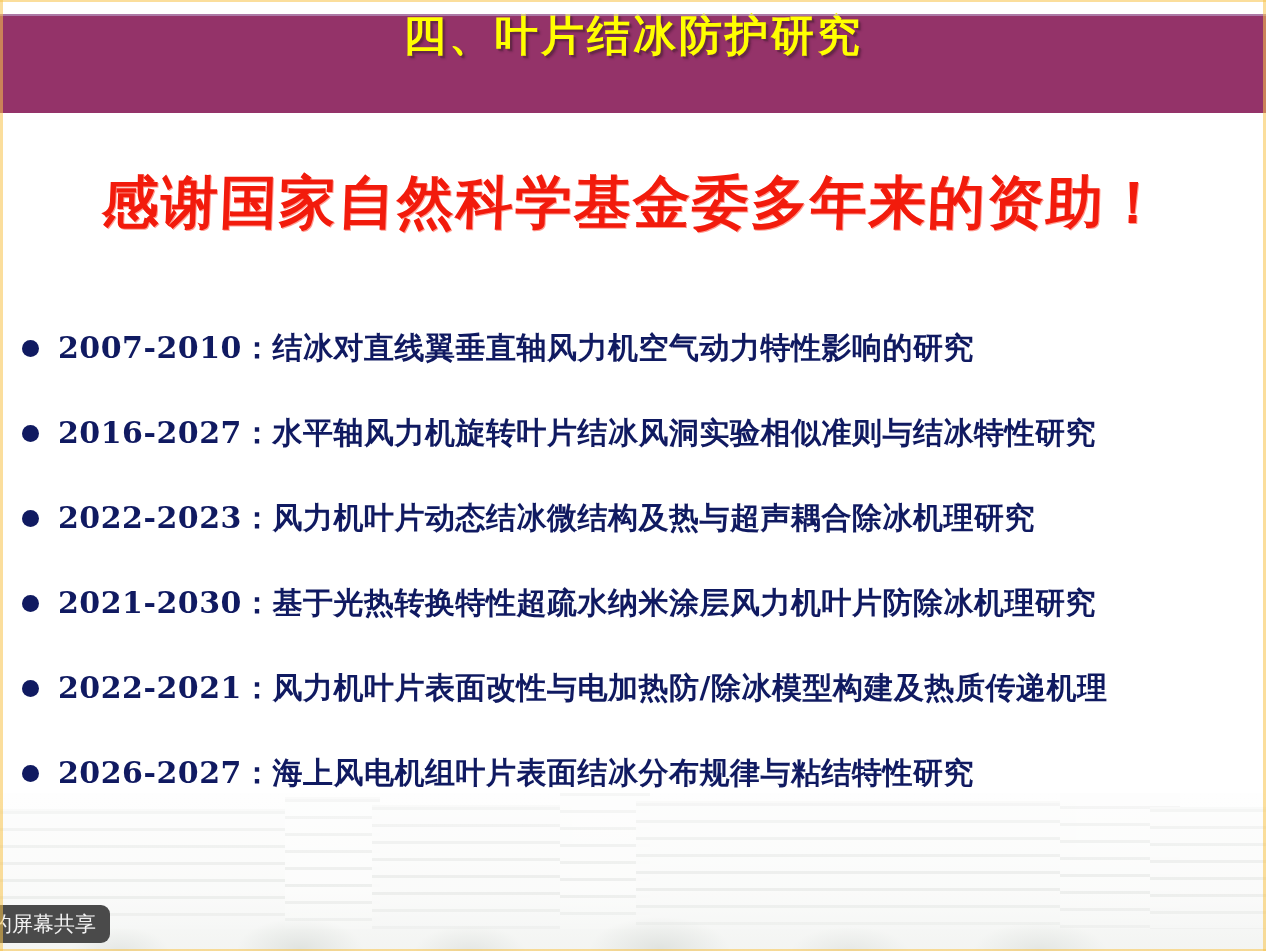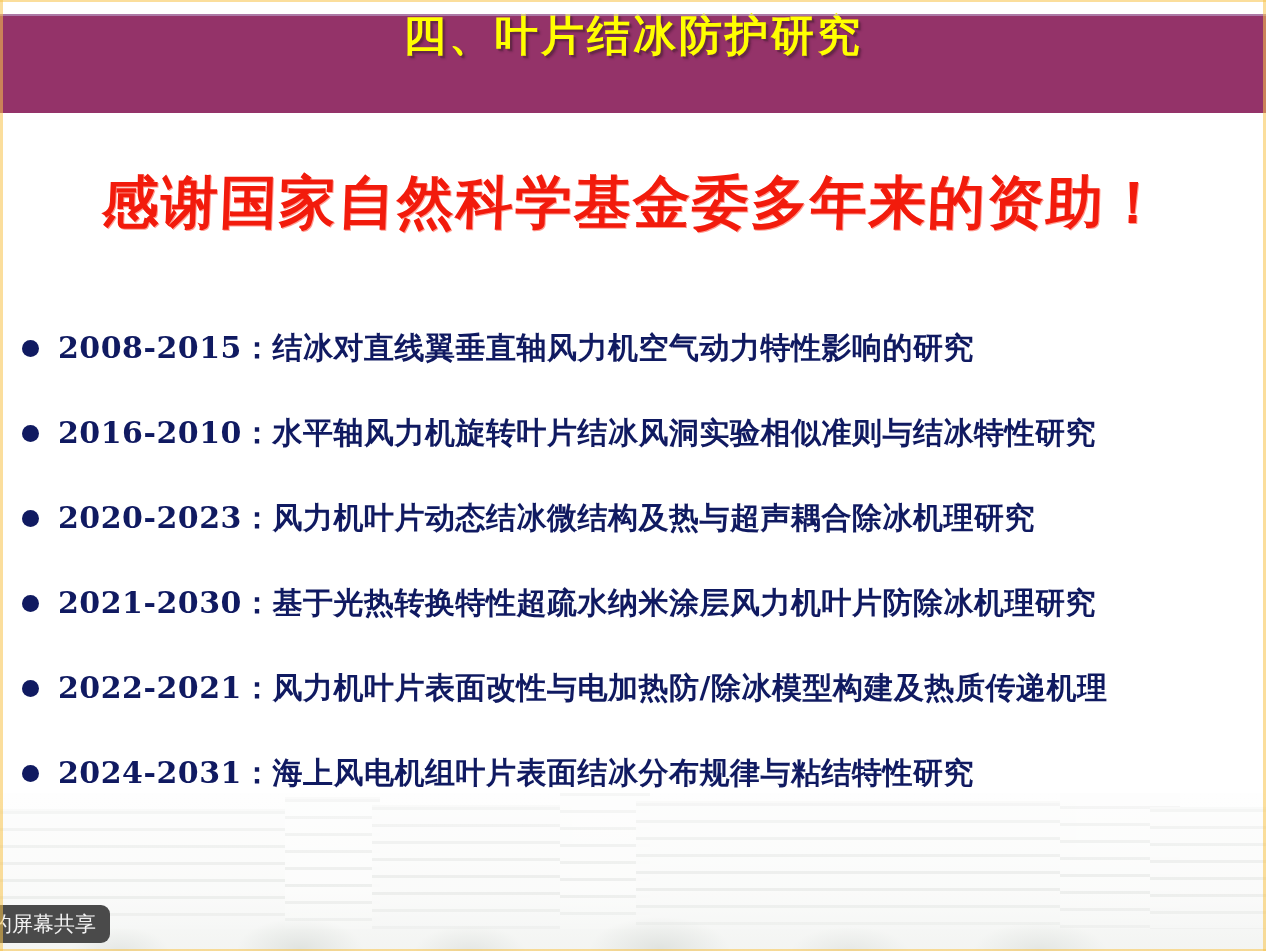--- a/index.html
+++ b/index.html
@@ -219,41 +219,41 @@
     <div class="header-title">四、叶片结冰防护研究</div>
   </div>
 
   <div class="headline-wrap">
     <div class="headline">感谢国家自然科学基金委多年来的资助！</div>
   </div>
 
   <ul class="bullet-list">
     <li class="bullet-item">
       <span class="bullet-dot"></span>
-      <span class="bullet-text">2008-2015：结冰对直线翼垂直轴风力机空气动力特性影响的研究</span>
-    </li>
-    <li class="bullet-item">
-      <span class="bullet-dot"></span>
-      <span class="bullet-text">2016-2010：水平轴风力机旋转叶片结冰风洞实验相似准则与结冰特性研究</span>
-    </li>
-    <li class="bullet-item">
-      <span class="bullet-dot"></span>
-      <span class="bullet-text">2020-2023：风力机叶片动态结冰微结构及热与超声耦合除冰机理研究</span>
+      <span class="bullet-text">2007-2010：结冰对直线翼垂直轴风力机空气动力特性影响的研究</span>
+    </li>
+    <li class="bullet-item">
+      <span class="bullet-dot"></span>
+      <span class="bullet-text">2016-2027：水平轴风力机旋转叶片结冰风洞实验相似准则与结冰特性研究</span>
+    </li>
+    <li class="bullet-item">
+      <span class="bullet-dot"></span>
+      <span class="bullet-text">2022-2023：风力机叶片动态结冰微结构及热与超声耦合除冰机理研究</span>
     </li>
     <li class="bullet-item">
       <span class="bullet-dot"></span>
       <span class="bullet-text">2021-2030：基于光热转换特性超疏水纳米涂层风力机叶片防除冰机理研究</span>
     </li>
     <li class="bullet-item">
       <span class="bullet-dot"></span>
       <span class="bullet-text">2022-2021：风力机叶片表面改性与电加热防/除冰模型构建及热质传递机理</span>
     </li>
     <li class="bullet-item">
       <span class="bullet-dot"></span>
-      <span class="bullet-text">2024-2031：海上风电机组叶片表面结冰分布规律与粘结特性研究</span>
+      <span class="bullet-text">2026-2027：海上风电机组叶片表面结冰分布规律与粘结特性研究</span>
     </li>
   </ul>
 
   <div class="photo-band">
     <div class="photo-sky"></div>
     <div class="bldg b1">
         <div class="floors"></div>
       </div>
     <div class="bldg b2">
         <div class="floors"></div>

